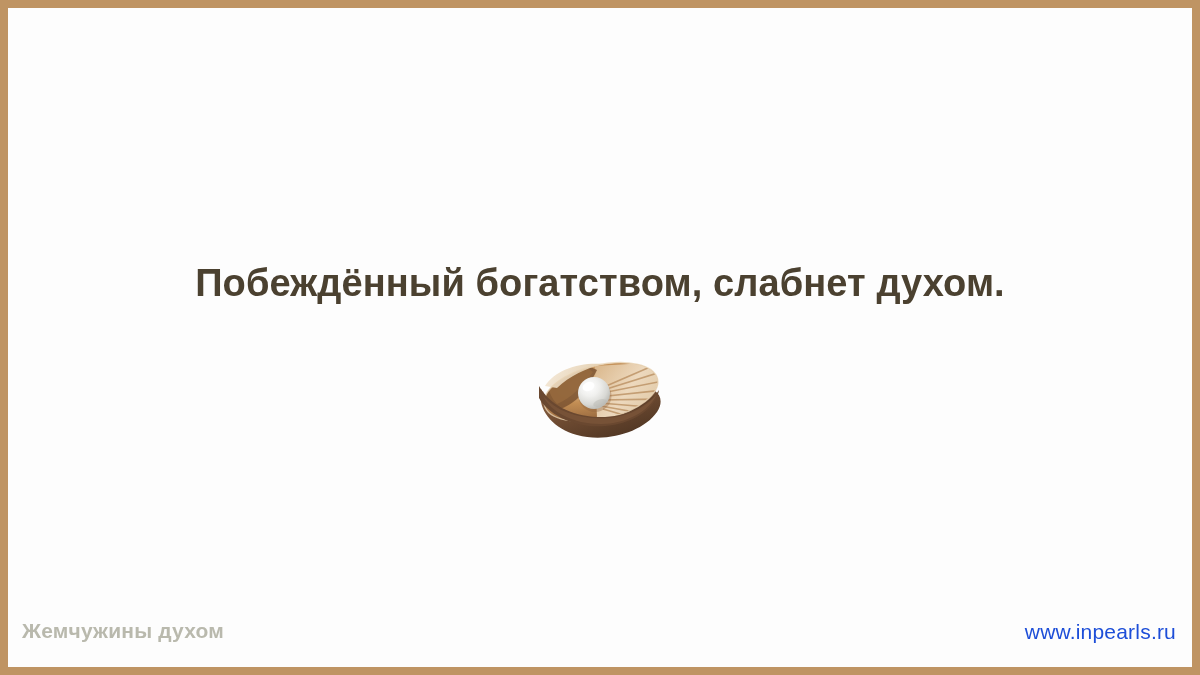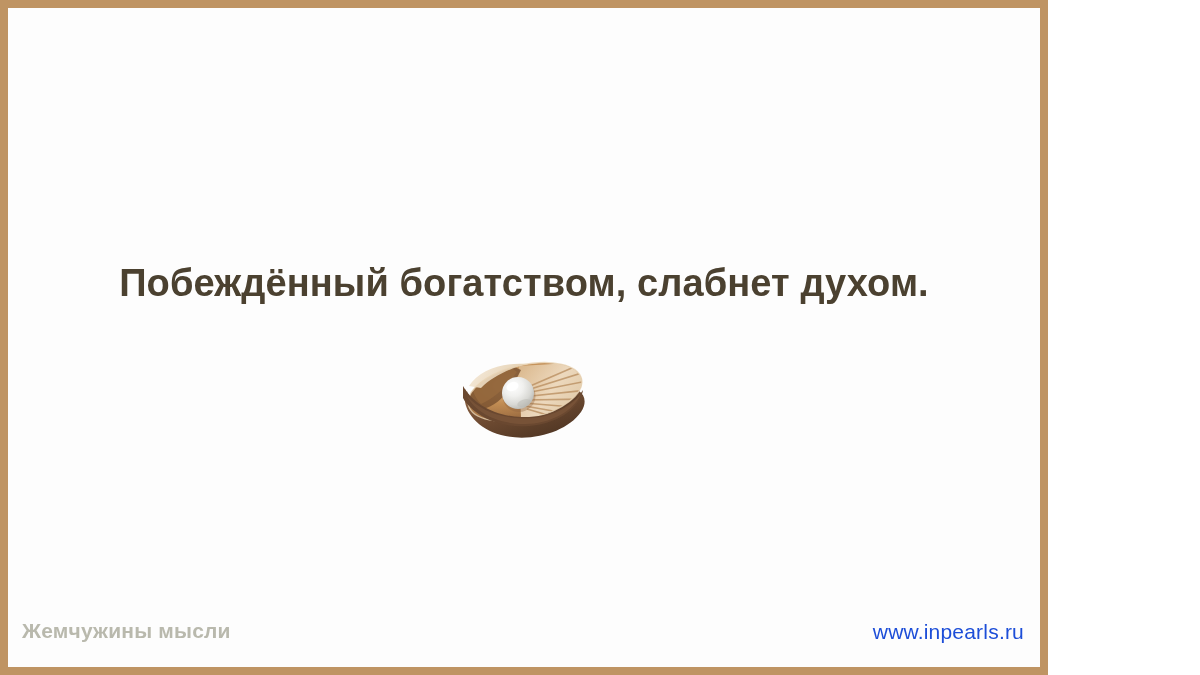--- a/index.html
+++ b/index.html
@@ -5,21 +5,21 @@
   html, body {
     margin: 0;
     padding: 0;
     background: #ffffff;
   }
   body {
     font-family: "Liberation Sans", sans-serif;
   }
   .page {
     position: relative;
-    width: 1048px;
+    width: 1200px;
     height: 675px;
     box-sizing: border-box;
     background: #fdfdfd;
     border: 8px solid #bf9463;
     overflow: hidden;
   }
   .quote-area {
     position: absolute;
     left: 0;
     right: 0;
@@ -157,17 +157,17 @@
           <ellipse cx="60" cy="40" rx="16.5" ry="16" fill="#8b6240" opacity="0.35"></ellipse>
           <circle cx="59" cy="37" r="16" fill="url(#pearlGrad)"></circle>
           <ellipse cx="53.5" cy="30.5" rx="6.2" ry="4.4" fill="#ffffff" opacity="0.92" transform="rotate(-22 53.5 30.5)"></ellipse>
           <ellipse cx="65" cy="47" rx="7" ry="3.4" fill="#b9b9b3" opacity="0.5" transform="rotate(-18 65 47)"></ellipse>
         </g>
       </svg>
     </span>
   </div>
 
   <div class="footer">
-    <span class="footer-left">Жемчужины мысли</span>
+    <span class="footer-left">Жемчужины духом</span>
     <span class="footer-right">www.inpearls.ru</span>
   </div>
 
 </div>
 
 </body></html>

